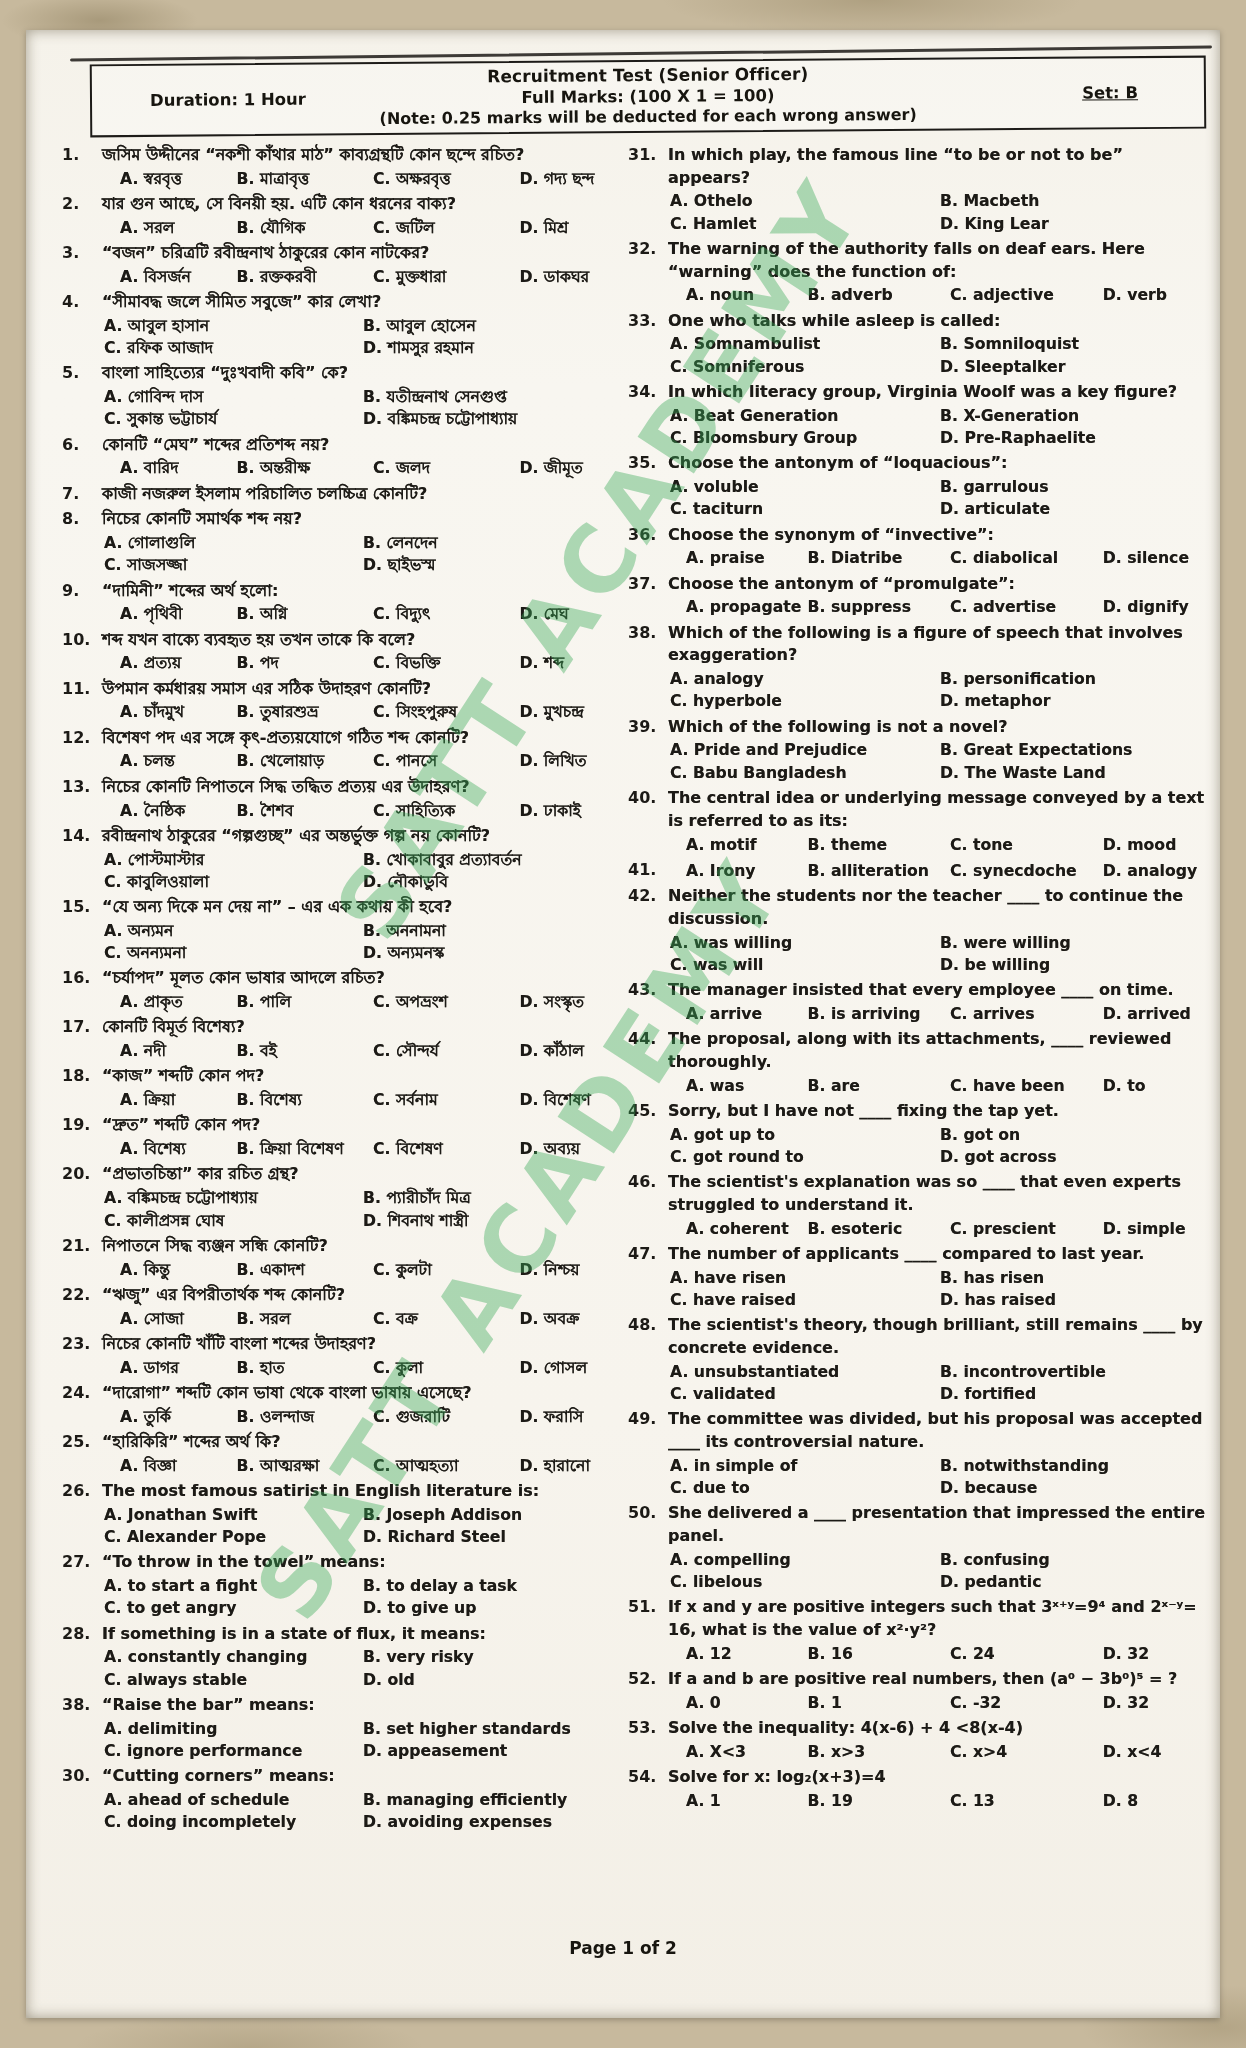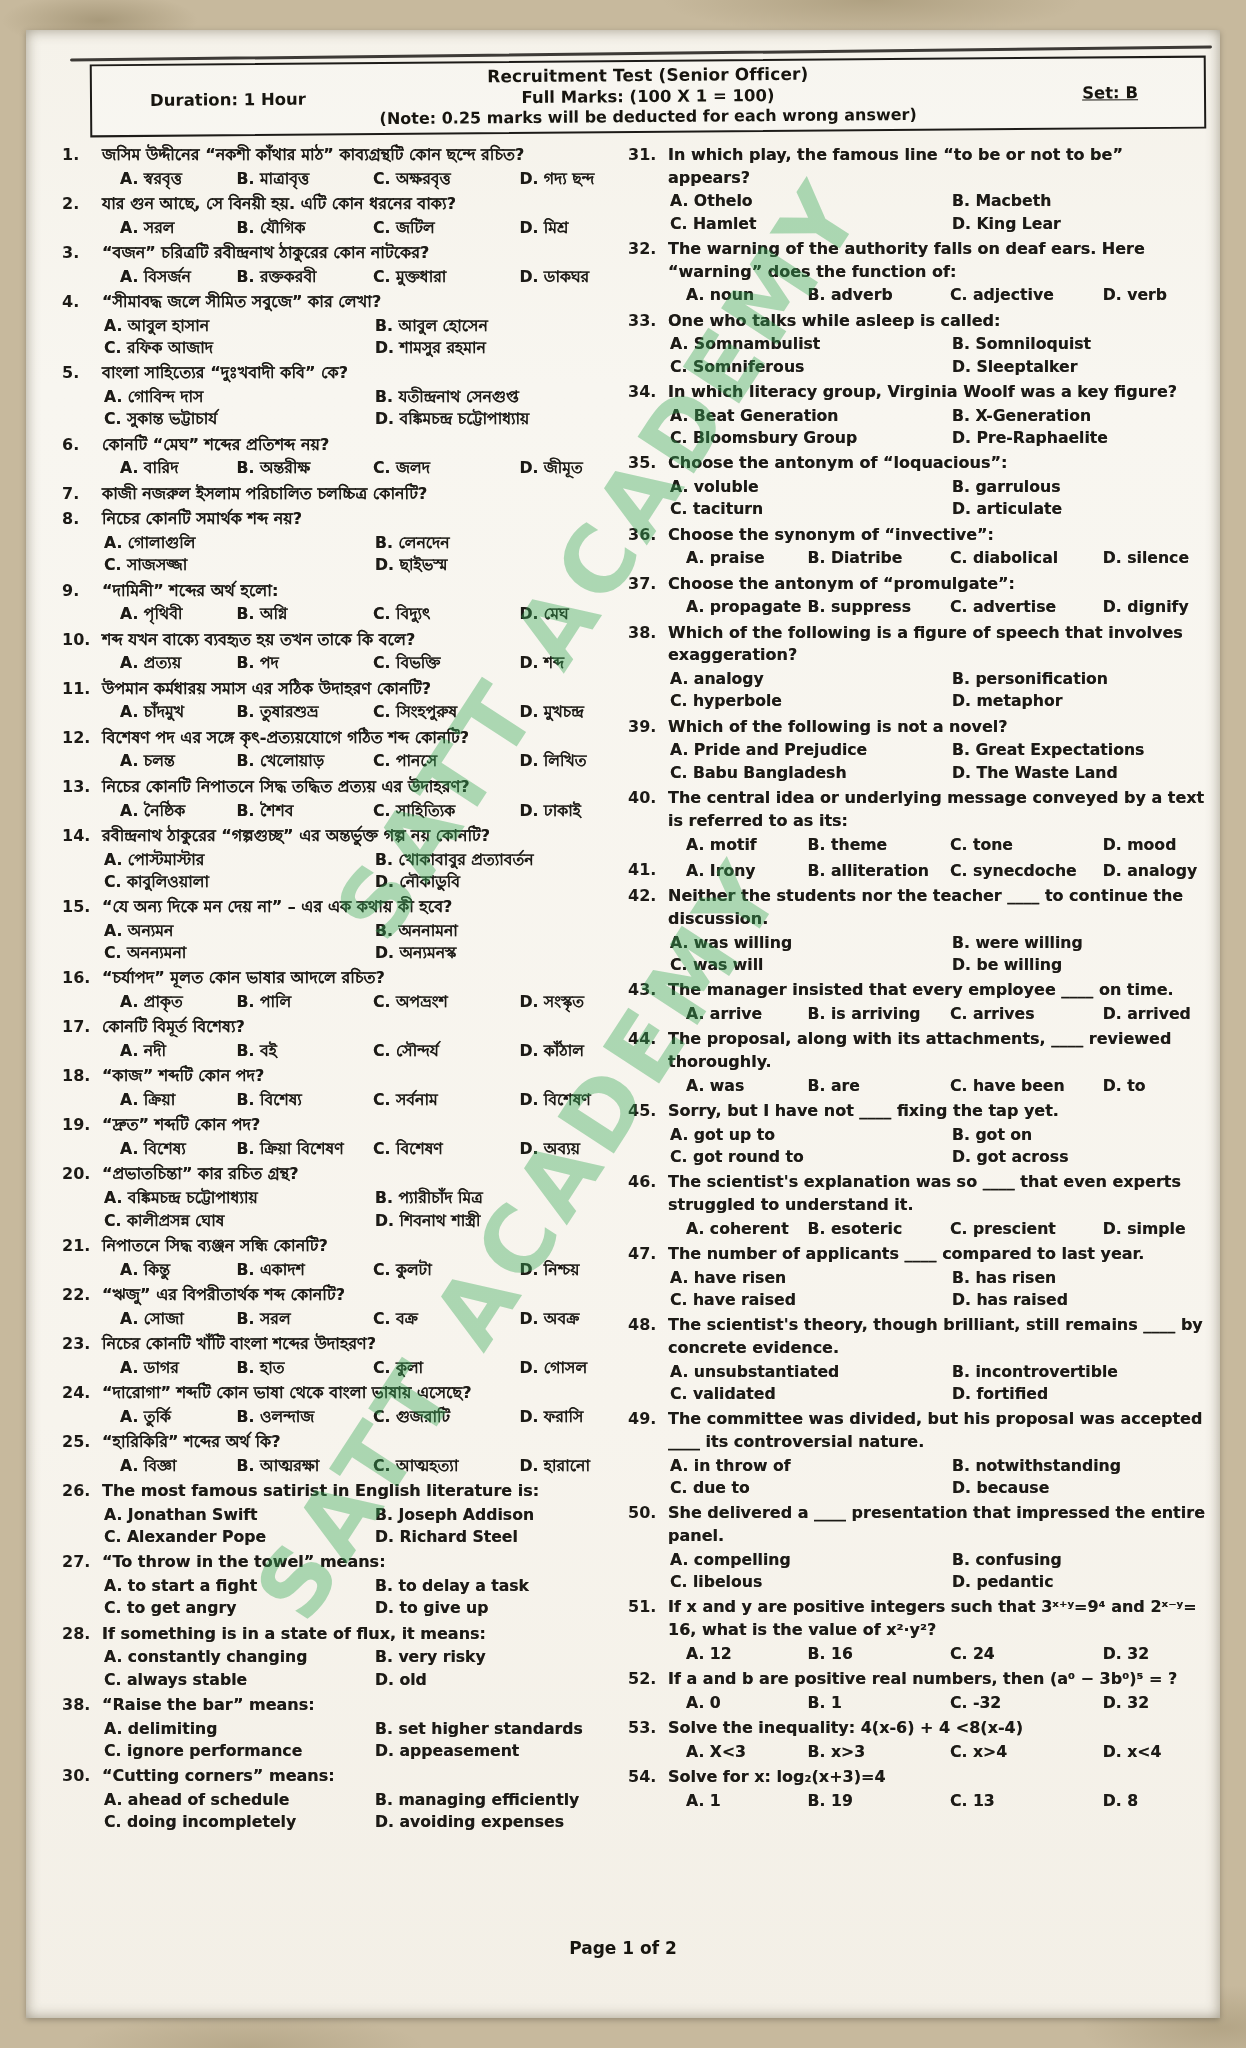--- a/index.html
+++ b/index.html
@@ -41,21 +41,21 @@
   .col{position:absolute;top:114px;color:#1c1a16;}
   .col-left{left:36px;width:556px;}
   .col-right{left:602px;width:578px;}
   .q{display:flex;margin-bottom:3px;}
   .qnum{flex:0 0 40px;font-weight:700;font-size:16px;line-height:1.42;}
   .qbody{flex:1 1 auto;}
   .qstem{font-weight:600;font-size:16px;line-height:1.42;
     text-shadow:0 0 .4px rgba(20,16,10,.6);}
   .opts{padding-left:2px;margin-top:1px;}
   .opts.grid4{display:grid;grid-template-columns:23% 27% 29% 21%;column-gap:2px;margin-left:16px;}
-  .opts.grid2{display:grid;grid-template-columns:50% 50%;column-gap:14px;}
+  .opts.grid2{display:grid;grid-template-columns:50% 50%;column-gap:2px;}
   .opt{font-weight:600;font-size:15.7px;line-height:1.42;white-space:nowrap;
     overflow:hidden;text-shadow:0 0 .4px rgba(20,16,10,.55);}
   .footer{position:absolute;left:0;right:0;top:1908px;text-align:center;
     font-weight:700;font-size:17px;color:#17150f;}
   .wm{position:absolute;z-index:3;font-weight:800;font-size:92px;letter-spacing:7px;
     color:rgba(57,170,88,.40);white-space:nowrap;pointer-events:none;
     transform:translate(-50%,-50%) rotate(-57deg);
     font-family:"DejaVu Sans","Liberation Sans",sans-serif;}
   .wm1{left:600px;top:560px;}
   .wm2{left:520px;top:1240px;}
@@ -647,21 +647,21 @@
               <span class="opt">C. validated</span>
               <span class="opt">D. fortified</span>
             </div>
           </div>
         </div>
         <div class="q">
           <div class="qnum">49.</div>
           <div class="qbody">
             <div class="qstem">The committee was divided, but his proposal was accepted ____ its controversial nature.</div>
             <div class="opts grid2">
-              <span class="opt">A. in throw of</span>
+              <span class="opt">A. in simple of</span>
               <span class="opt">B. notwithstanding</span>
               <span class="opt">C. due to</span>
               <span class="opt">D. because</span>
             </div>
           </div>
         </div>
         <div class="q">
           <div class="qnum">50.</div>
           <div class="qbody">
             <div class="qstem">She delivered a ____ presentation that impressed the entire panel.</div>

